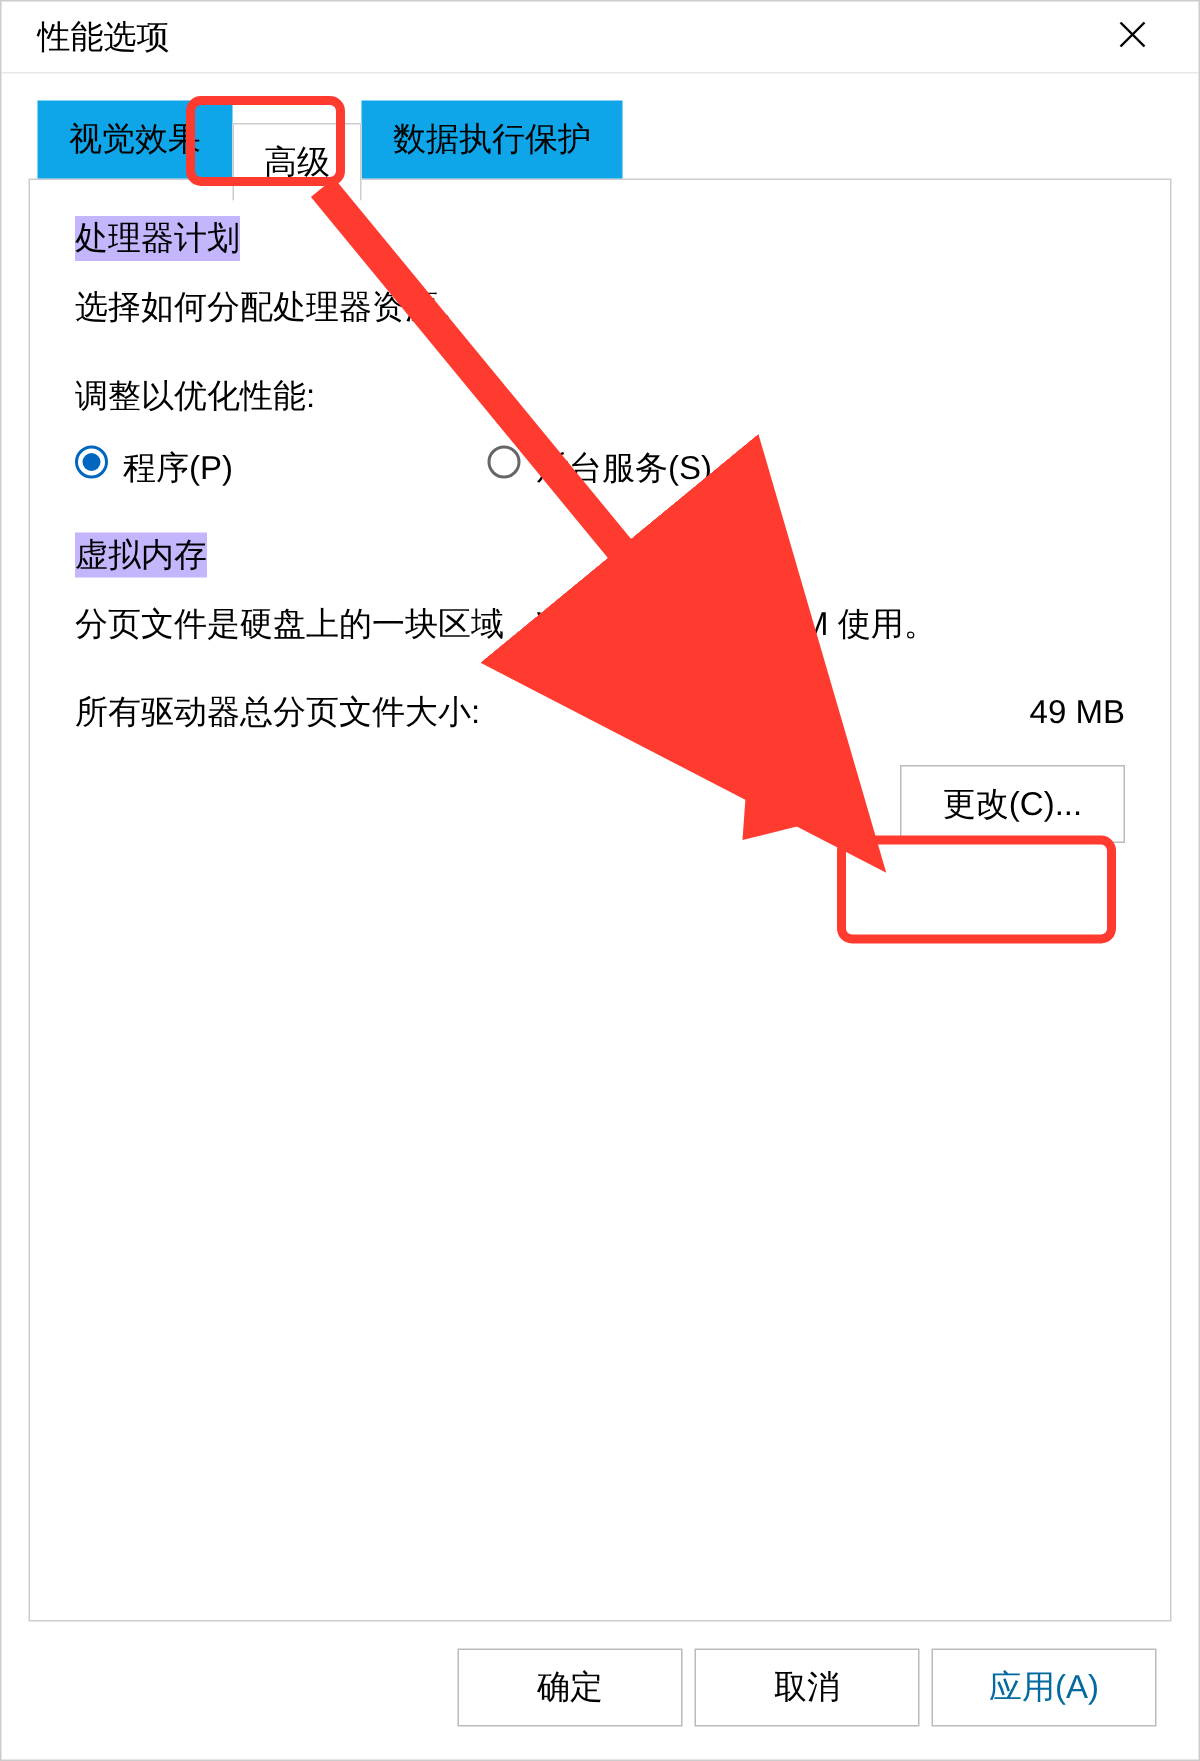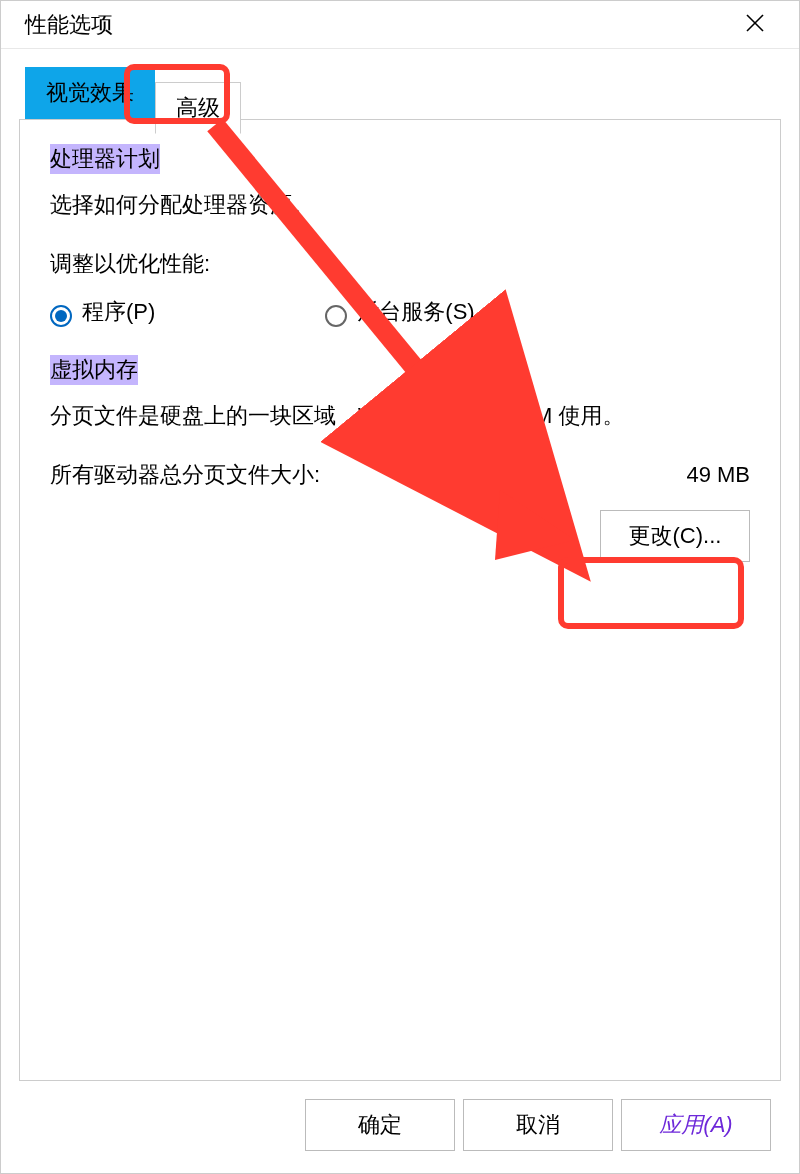--- a/index.html
+++ b/index.html
@@ -101,21 +101,21 @@
       font-size: 22px;
       margin-bottom: 18px;
     }
     .radio-row {
       display: flex;
       gap: 170px;
       align-items: center;
     }
     .radio-item {
       display: flex;
-      align-items: flex-end;
+      align-items: flex-start;
       gap: 10px;
       font-size: 22px;
       cursor: pointer;
     }
     .radio-circle {
       width: 22px;
       height: 22px;
       border: 2px solid #666666;
       border-radius: 50%;
       display: inline-flex;
@@ -149,23 +149,22 @@
     .btn {
       font-family: inherit;
       font-size: 22px;
       padding: 10px 26px;
       background: #ffffff;
       border: 1px solid #bbbbbb;
       cursor: pointer;
       min-width: 150px;
     }
     .btn.disabled {
-      color: #6d28d9;
+      color: #0369a1;
       cursor: default;
-      font-style: italic;
     }
     .footer {
       display: flex;
       justify-content: flex-end;
       gap: 8px;
       padding: 18px 28px 22px 28px;
     }
     
     .hl-box {
       position: absolute;
@@ -209,20 +208,21 @@
             <line x1="17" y1="1" x2="1" y2="17" stroke="#000" stroke-width="1.6"></line>
           </svg>
       </span>
     </button>
   </div>
 
   <div class="content-wrap">
     <div class="tabs">
       <div class="tab">视觉效果</div>
       <div class="tab active">高级</div>
+      <div class="tab">数据执行保护</div>
     </div>
 
     <div class="tabpanel">
 
       <div class="group-noframe">
         <div class="group-title">处理器计划</div>
         <div class="group-text">选择如何分配处理器资源。</div>
         <div class="sub-label">调整以优化性能:</div>
         <div class="radio-row">
           <label class="radio-item checked">

